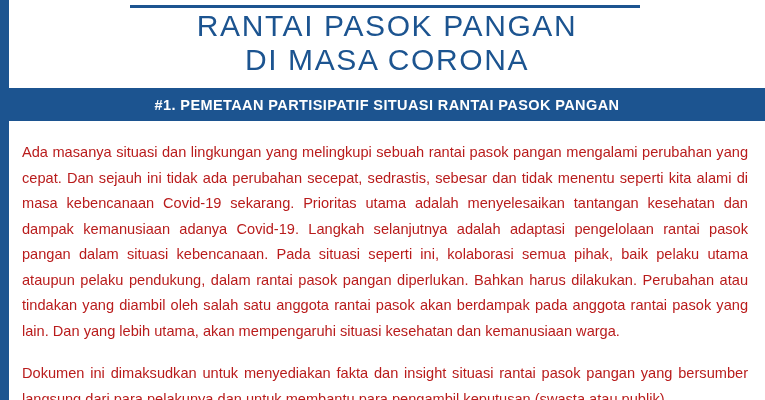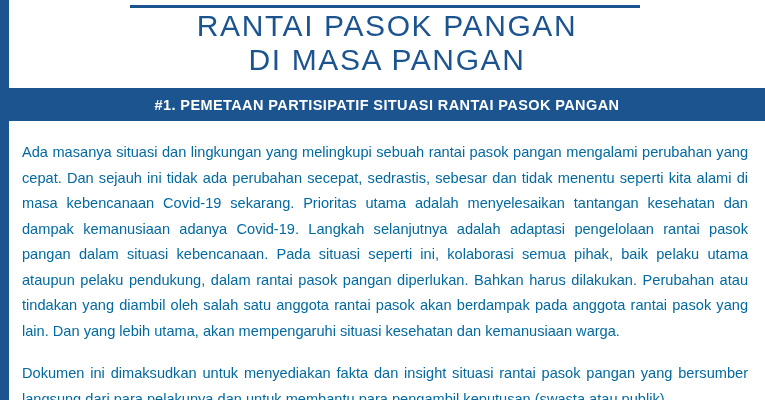--- a/index.html
+++ b/index.html
@@ -69,21 +69,21 @@
     letter-spacing: 0.4px;
     white-space: nowrap;
   }
   .body-area {
     position: absolute;
     left: 22px;
     top: 140px;
     width: 726px;
   }
   .para {
-    color: #0369a1;
+    color: #b91c1c;
     font-size: 14.6px;
     line-height: 25.5px;
     text-align: justify;
     text-justify: inter-word;
     margin: 0 0 17px 0;
   }
   .para:last-child {
     margin-bottom: 0;
   }
 </style>
@@ -91,21 +91,21 @@
 <body>
 
 <div class="page">
 
   <div class="left-rail"></div>
 
   <div class="top-rule"></div>
 
   <div class="title-block">
     <div class="title-line">RANTAI PASOK PANGAN</div>
-    <div class="title-line">DI MASA PANGAN</div>
+    <div class="title-line">DI MASA CORONA</div>
   </div>
 
   <div class="banner">
     <span class="banner-text">#1. PEMETAAN PARTISIPATIF SITUASI RANTAI PASOK PANGAN</span>
   </div>
 
   <div class="body-area">
     <p class="para">Ada masanya situasi dan lingkungan yang melingkupi sebuah rantai pasok pangan mengalami perubahan yang cepat. Dan sejauh ini tidak ada perubahan secepat, sedrastis, sebesar dan tidak menentu seperti kita alami di masa kebencanaan Covid-19 sekarang. Prioritas utama adalah menyelesaikan tantangan kesehatan dan dampak kemanusiaan adanya Covid-19. Langkah selanjutnya adalah adaptasi pengelolaan rantai pasok pangan dalam situasi kebencanaan. Pada situasi seperti ini, kolaborasi semua pihak, baik pelaku utama ataupun pelaku pendukung, dalam rantai pasok pangan diperlukan. Bahkan harus dilakukan. Perubahan atau tindakan yang diambil oleh salah satu anggota rantai pasok akan berdampak pada anggota rantai pasok yang lain. Dan yang lebih utama, akan mempengaruhi situasi kesehatan dan kemanusiaan warga.</p>
     <p class="para">Dokumen ini dimaksudkan untuk menyediakan fakta dan insight situasi rantai pasok pangan yang bersumber langsung dari para pelakunya dan untuk membantu para pengambil keputusan (swasta atau publik)</p>
   </div>

